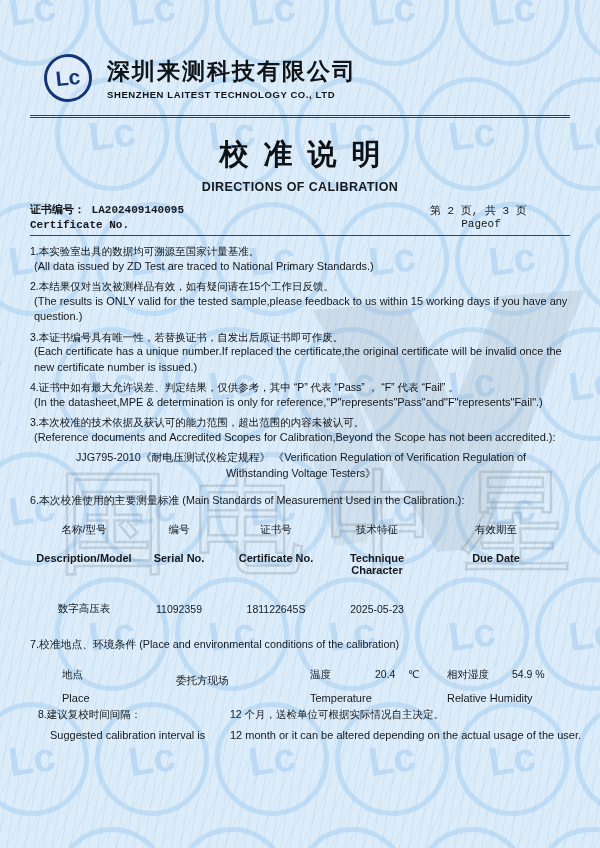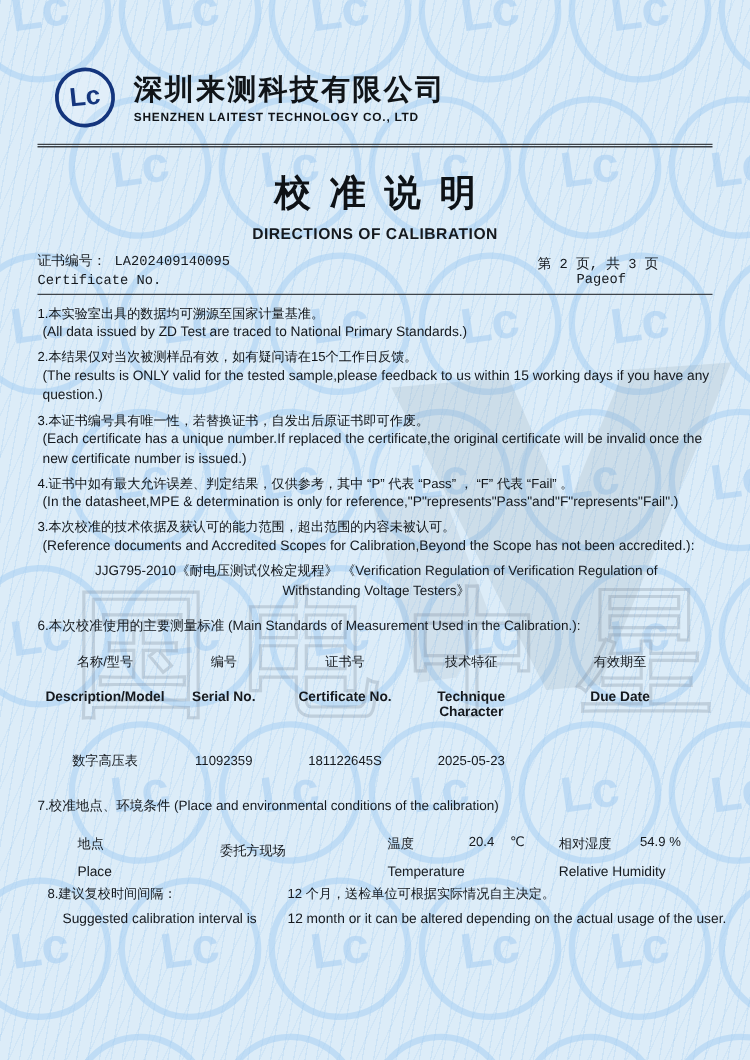--- a/index.html
+++ b/index.html
@@ -49,21 +49,21 @@
   .company-cn{font-size:23px;font-weight:bold;letter-spacing:2px;color:#101418;}
   .company-en{font-size:9.5px;font-weight:bold;letter-spacing:.6px;margin-top:2px;color:#101418;}
   .rule-double{margin-top:13px;height:3px;
     background:linear-gradient(#3c4146 0 1px,rgba(0,0,0,0) 1px 2px,#3c4146 2px 3px);}
 
   .doc-title{text-align:center;margin-top:17px;font-size:29px;font-weight:600;letter-spacing:15px;text-indent:15px;color:#0e1216;}
   .doc-subtitle{text-align:center;margin-top:5px;font-size:12.5px;font-weight:600;letter-spacing:.4px;}
 
   .cert-row{display:flex;justify-content:space-between;margin-top:9px;font-size:11px;}
   .mono{font-family:"Liberation Mono","DejaVu Sans Mono",monospace;}
-  .cert-left div{line-height:15px;}
+  .cert-left div{line-height:15px;font-weight:bold;}
   .cert-right{width:128px;padding-right:12px;}
   .cert-right .pg-en{display:flex;justify-content:center;padding-right:26px;}
   .rule-thin{margin-top:2px;border-bottom:1.2px solid #3f444a;}
 
   .notes{margin-top:8px;font-size:10.5px;line-height:1.4;}
   .note{margin-bottom:5px;}
   .note .cn{color:#0f1317;}
   .note .en{font-size:11px;padding-left:4px;color:#14181d;}
   .ref-doc{margin:3px 22px 0 24px;font-size:10.8px;text-align:center;line-height:1.45;}
   .sec-title{margin-top:13px;font-size:10.8px;font-weight:500;}

